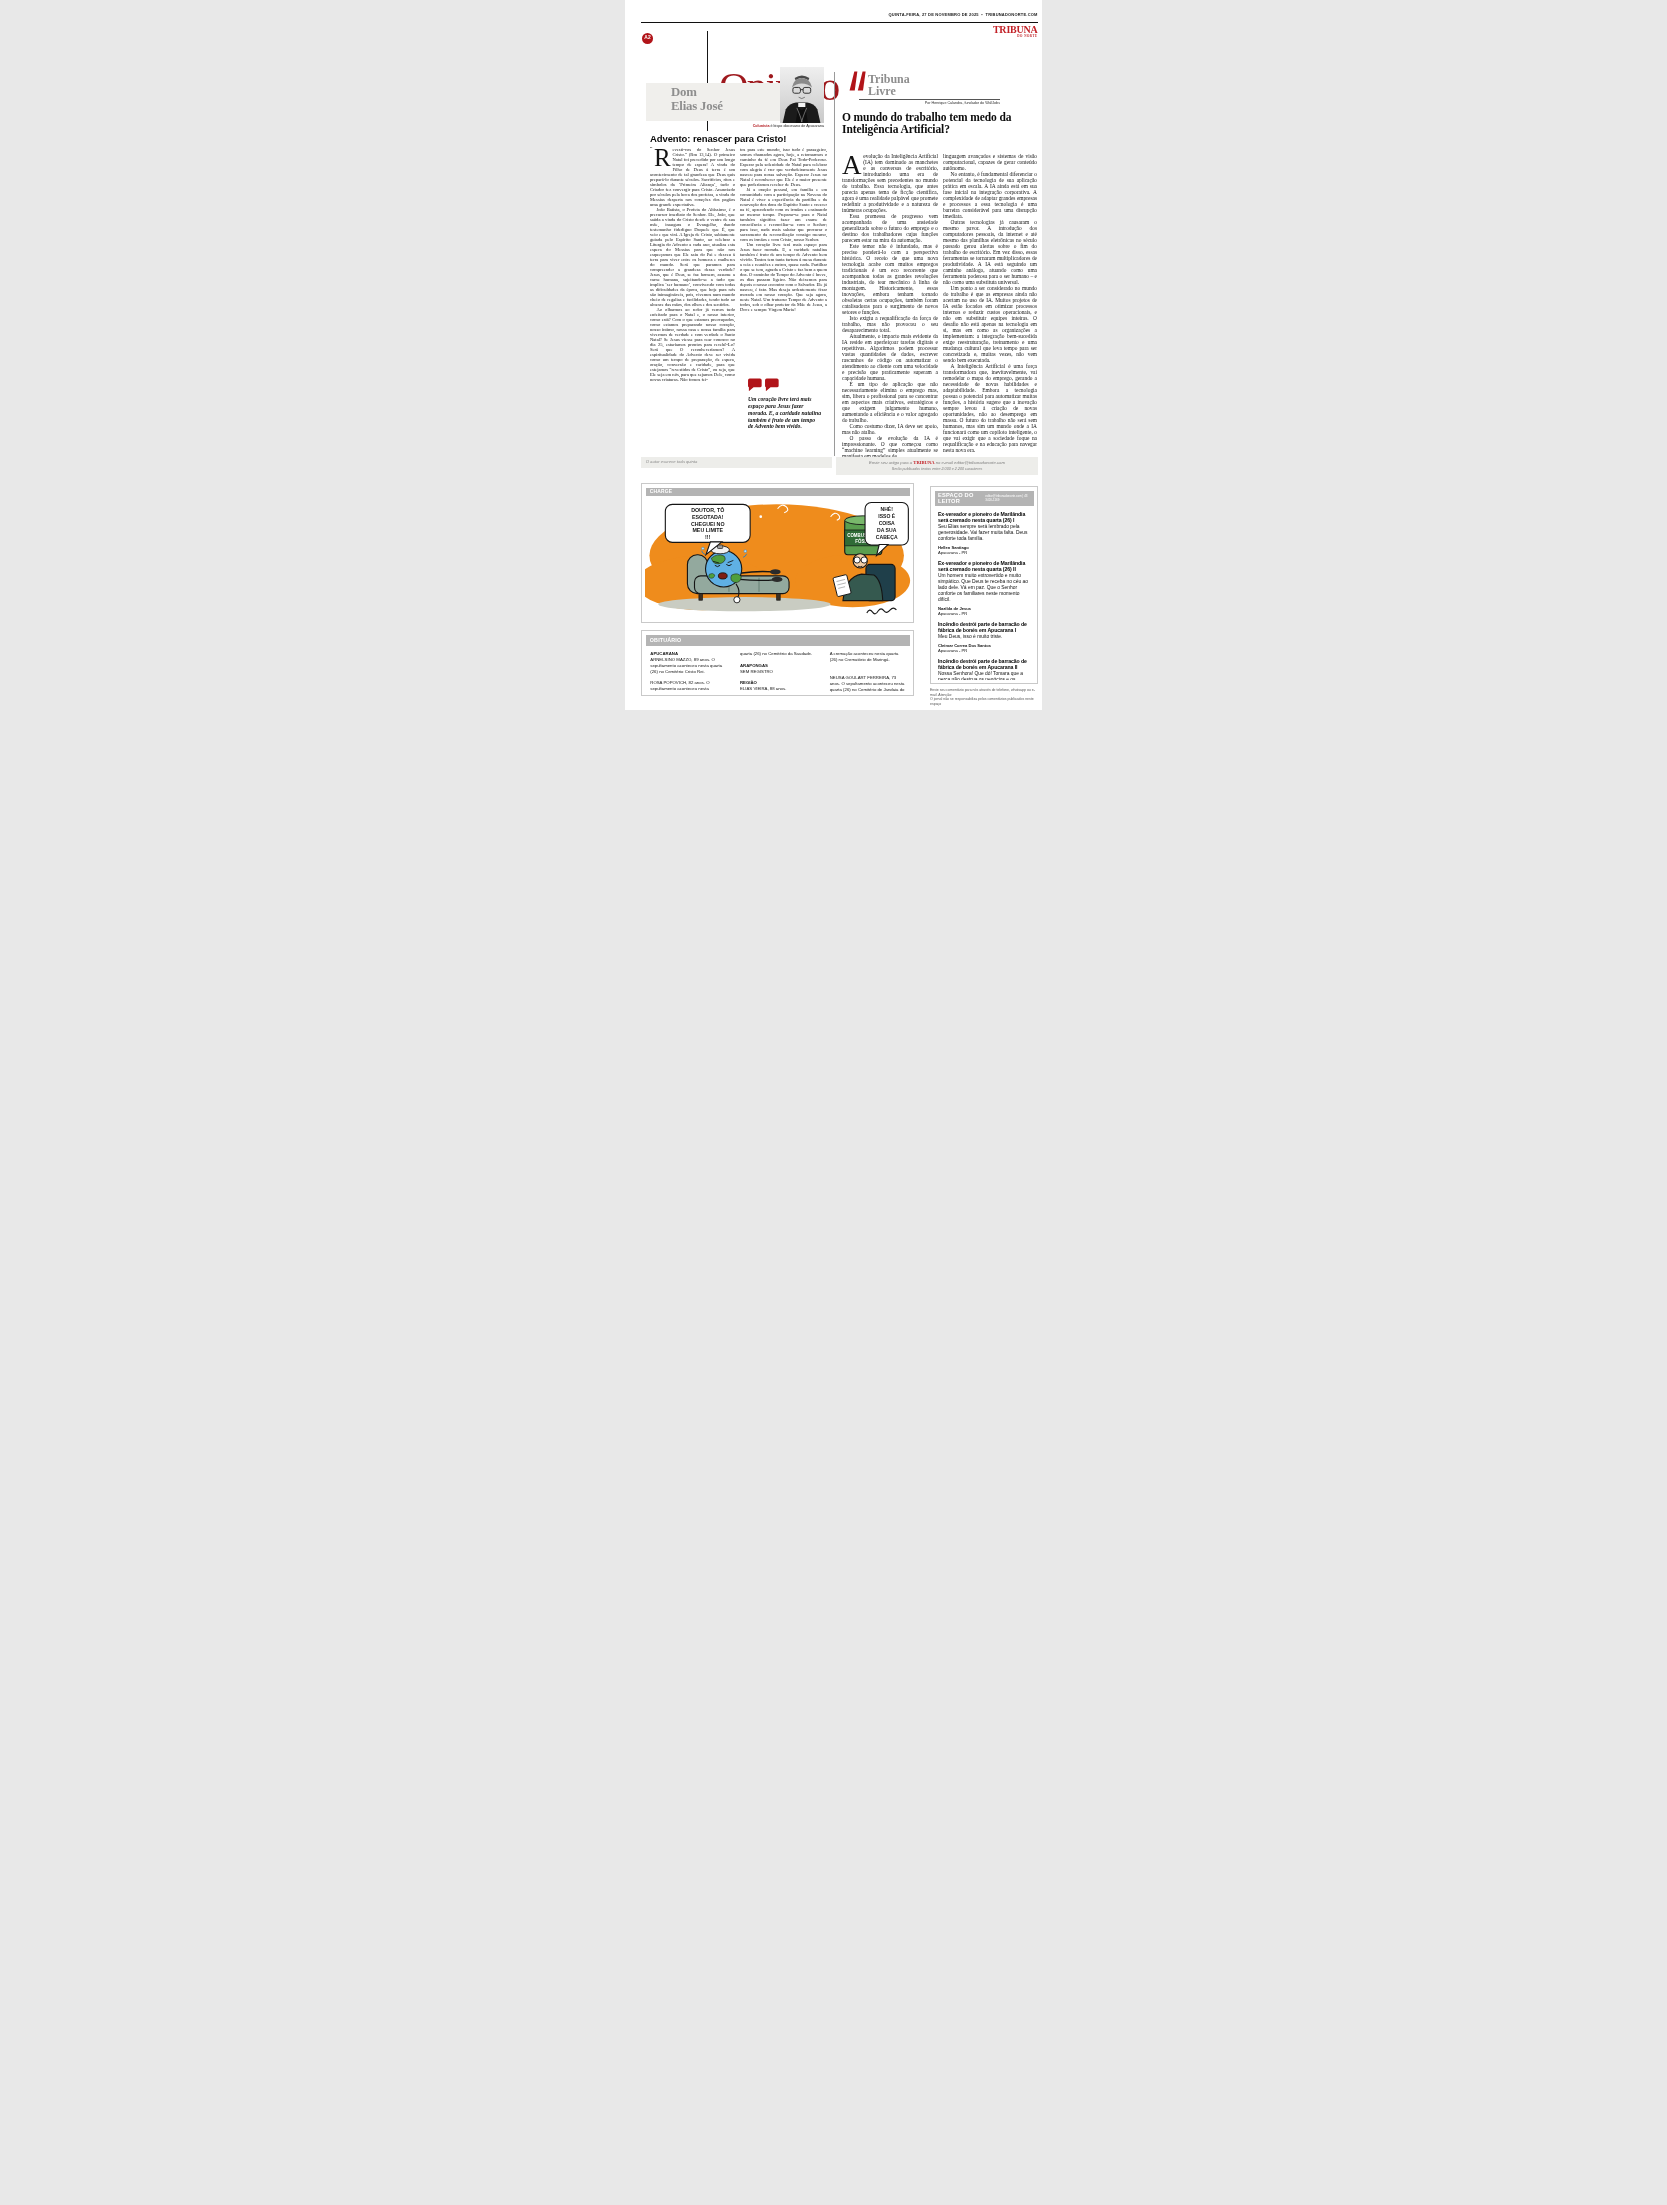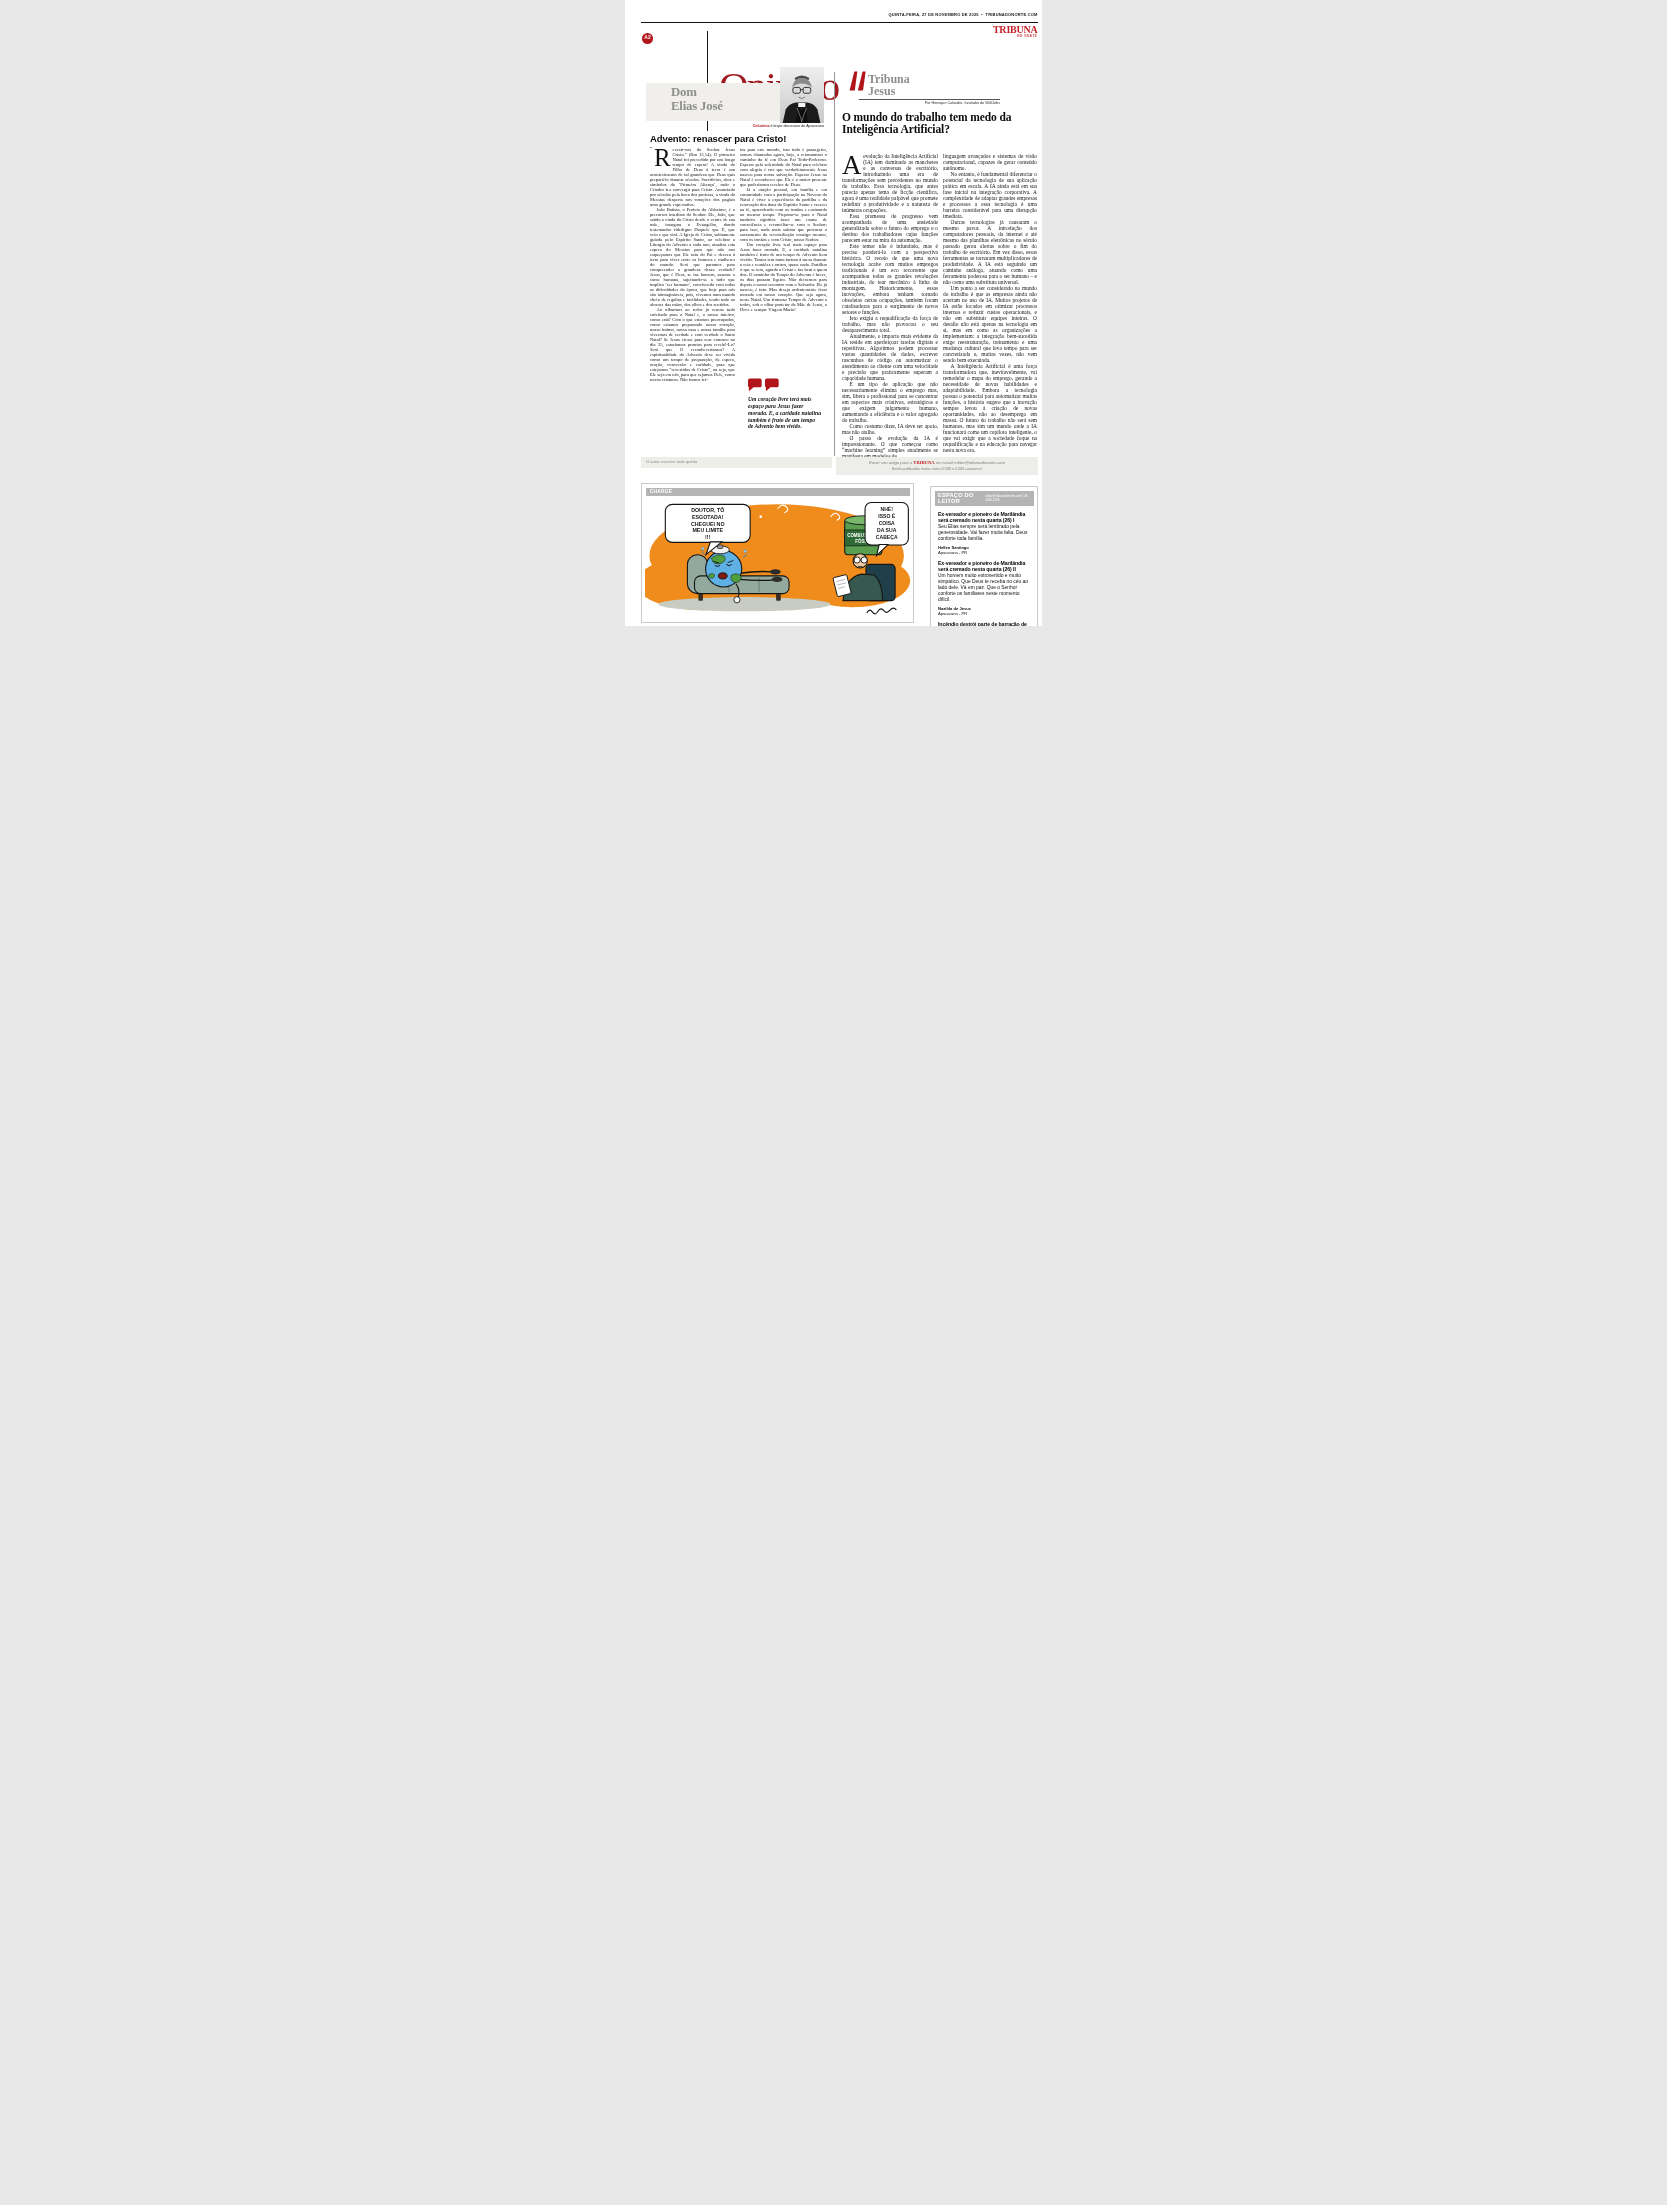--- a/index.html
+++ b/index.html
@@ -1,16 +1,16 @@
 <!DOCTYPE html>
 <html style="font-size:7px"><head>
 <meta charset="utf-8">
 <style>
   html,body{margin:0;padding:0;background:#e8e8e8;}
-  .page{position:relative;width:417px;height:626px;background:#fff;margin:0 auto;overflow:hidden;
+  .page{position:relative;width:417px;height:710px;background:#fff;margin:0 auto;overflow:hidden;
         font-family:"Liberation Sans",sans-serif;color:#111;}
   .abs{position:absolute;}
   
   .dateline{top:12.3px;right:4.4px;font-size:4px;font-weight:bold;letter-spacing:0.2px;color:#1a1a1a;}
   .dateline .sep{margin:0 2.6px;}
   .toprule{top:21.6px;left:16.3px;right:4.4px;height:1.3px;background:#101010;}
   .logo{top:25px;right:4.4px;text-align:right;line-height:1;}
   .logo-main{font-family:"Liberation Serif",serif;font-weight:bold;font-size:10px;color:#c22127;letter-spacing:-0.2px;}
   .logo-sub{font-family:"Liberation Serif",serif;font-weight:bold;font-size:3.1px;color:#c22127;letter-spacing:0.5px;margin-top:0.4px;}
   .badge{top:33px;left:17px;width:11px;height:10.6px;border-radius:50%;background:#b11419;color:#fff;
@@ -164,21 +164,21 @@
 
   <div class="abs divider"></div>
   <div class="abs tl-quote">
     <svg width="17.6" height="20" viewBox="0 0 40 46">
       <path d="M1,45 L12,1 h7 L13,45 z" fill="#b11419"></path>
       <path d="M20,45 L31,1 h7 L32,45 z" fill="#b11419"></path>
     </svg>
   </div>
   <div class="abs tl-title">
     <div>Tribuna</div>
-    <div>Jesus</div>
+    <div>Livre</div>
   </div>
   <div class="abs tl-rule"></div>
   <div class="abs tl-byline">Por Henrique Calandra, fundador do WallJobs</div>
 
   <div class="abs headline-r">O mundo do trabalho tem medo da Inteligência Artificial?</div>
   <div class="abs bodycol rcol rcol1">
     <p class="first">
       <span class="dropcap dc-r">A</span>
       <span>evolução da Inteligência Artificial (IA) tem dominado as manchetes e as conversas de escritório, introduzindo uma era de transformações sem precedentes no mundo do trabalho. Essa tecnologia, que antes parecia apenas tema de ficção científica, agora é uma realidade palpável que promete redefinir a produtividade e a natureza de inúmeras ocupações.</span>
     </p>

